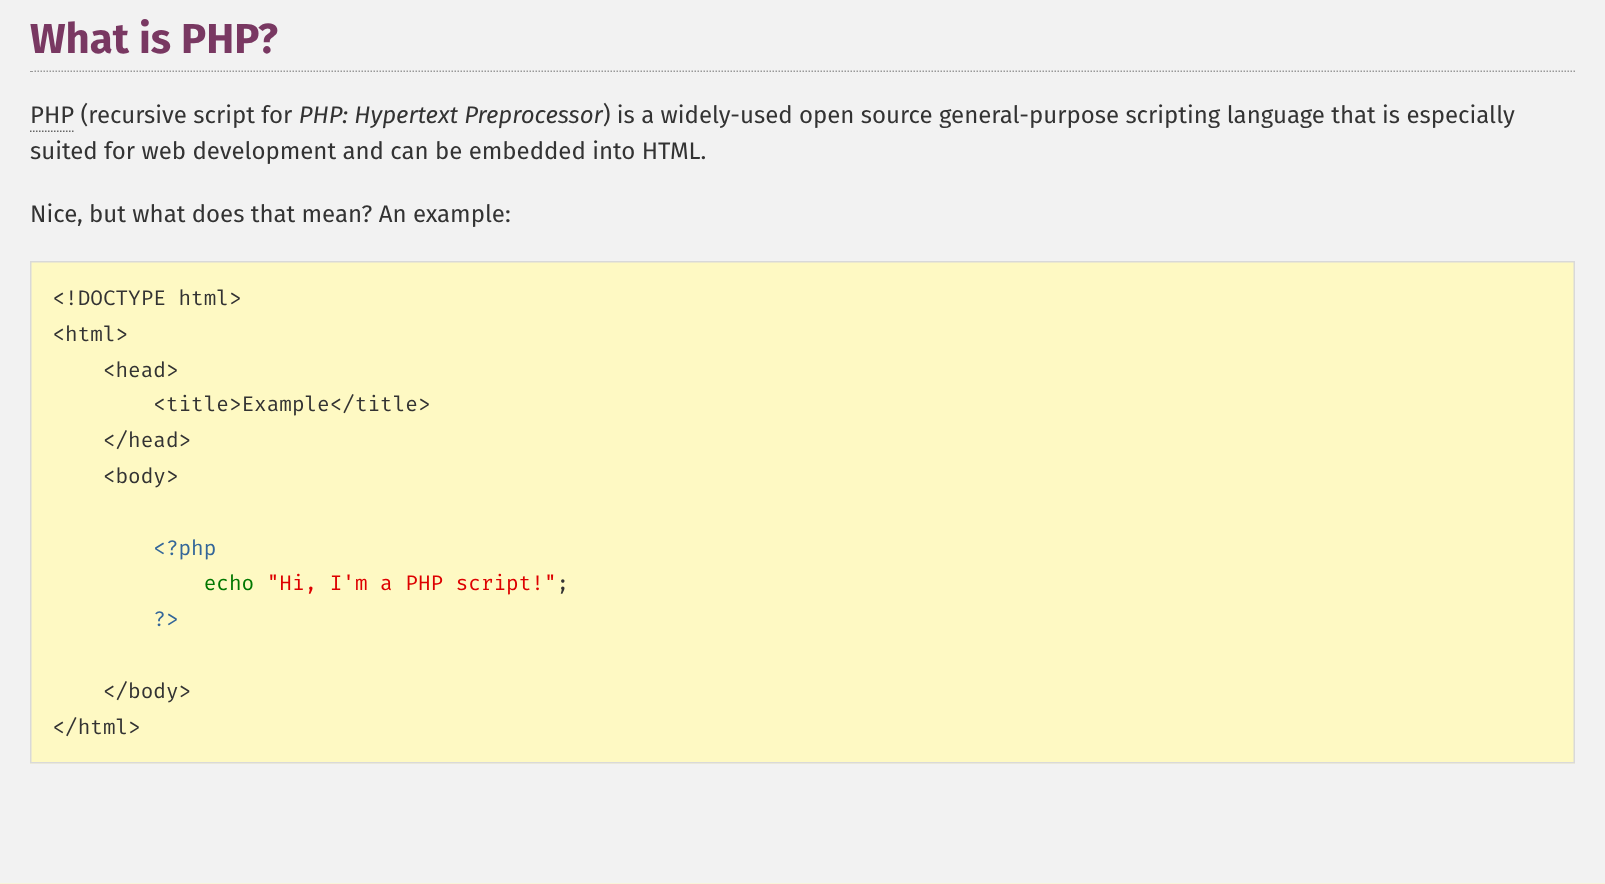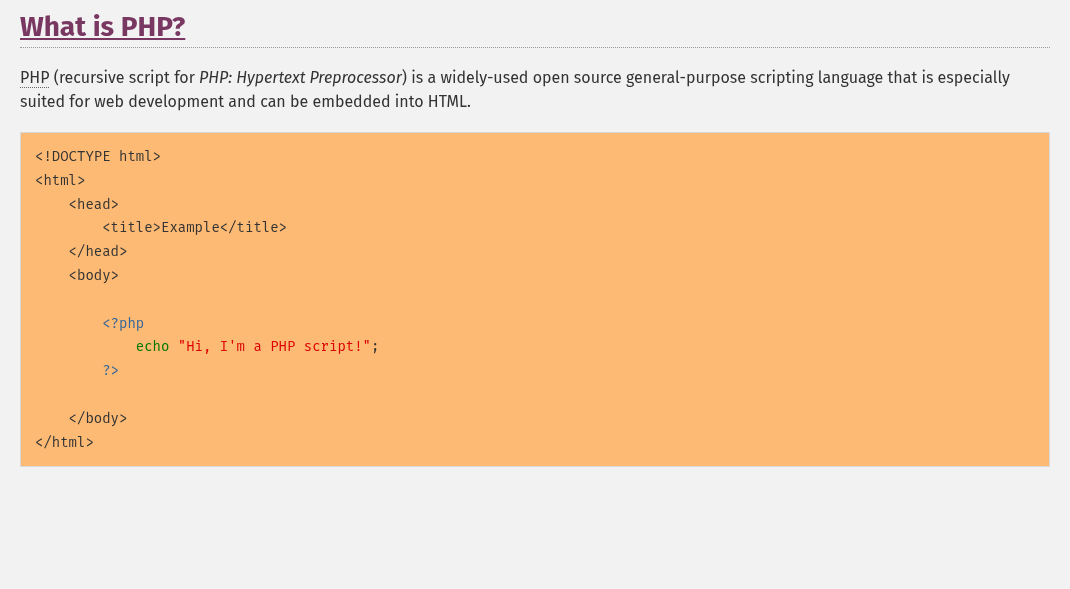--- a/index.html
+++ b/index.html
@@ -14,41 +14,40 @@
       padding: 10px 20px 20px 20px;
       max-width: 1050px;
     }
     h2.section-title {
       color: #793862;
       font-size: 28px;
       font-weight: 700;
       margin: 0 0 6px 0;
       padding-bottom: 4px;
       border-bottom: 1px dotted #999;
-      text-decoration: underline;
     }
     p.para {
       margin: 18px 0;
       line-height: 1.5;
       color: #333;
     }
     abbr {
       border-bottom: 1px dotted #666;
       text-decoration: none;
       cursor: help;
     }
     em {
       margin-top: 23px;
     }
     p.example-title {
       font-weight: 700;
       margin: 18px 0;
     }
     .example-code {
-      background: #fdba74;
+      background: #fef9c3;
       border: 1px solid #d9d9d9;
       padding: 12px 14px;
       font-family: "Fira Mono", "Source Code Pro", Consolas, monospace;
       font-size: 14px;
       line-height: 1.7;
       white-space: pre;
       overflow-x: auto;
       color: #333;
     }
     .tok-tag { color: #333; }
@@ -59,20 +58,21 @@
 </head>
 <body>
 
 <div class="container">
   <h2 class="section-title">What is PHP?</h2>
 
   <p class="para">
     <abbr title="PHP: Hypertext Preprocessor">PHP</abbr><span> (recursive script for </span><em>PHP: Hypertext Preprocessor</em><span>) is a widely-used open source general-purpose scripting language that is especially suited for web development and can be embedded into HTML.</span>
   </p>
 
+  <p class="para">Nice, but what does that mean? An example:</p>
 
 
   <div class="example-code"><span class="tok-tag">&lt;!DOCTYPE html&gt;</span>
 <span class="tok-tag">&lt;html&gt;</span>
 <span class="tok-tag">    &lt;head&gt;</span>
 <span class="tok-tag">        &lt;title&gt;</span><span>Example</span><span class="tok-tag">&lt;/title&gt;</span>
 <span class="tok-tag">    &lt;/head&gt;</span>
 <span class="tok-tag">    &lt;body&gt;</span>
 <span></span>
 <span class="tok-php-delim">        &lt;?php</span>

